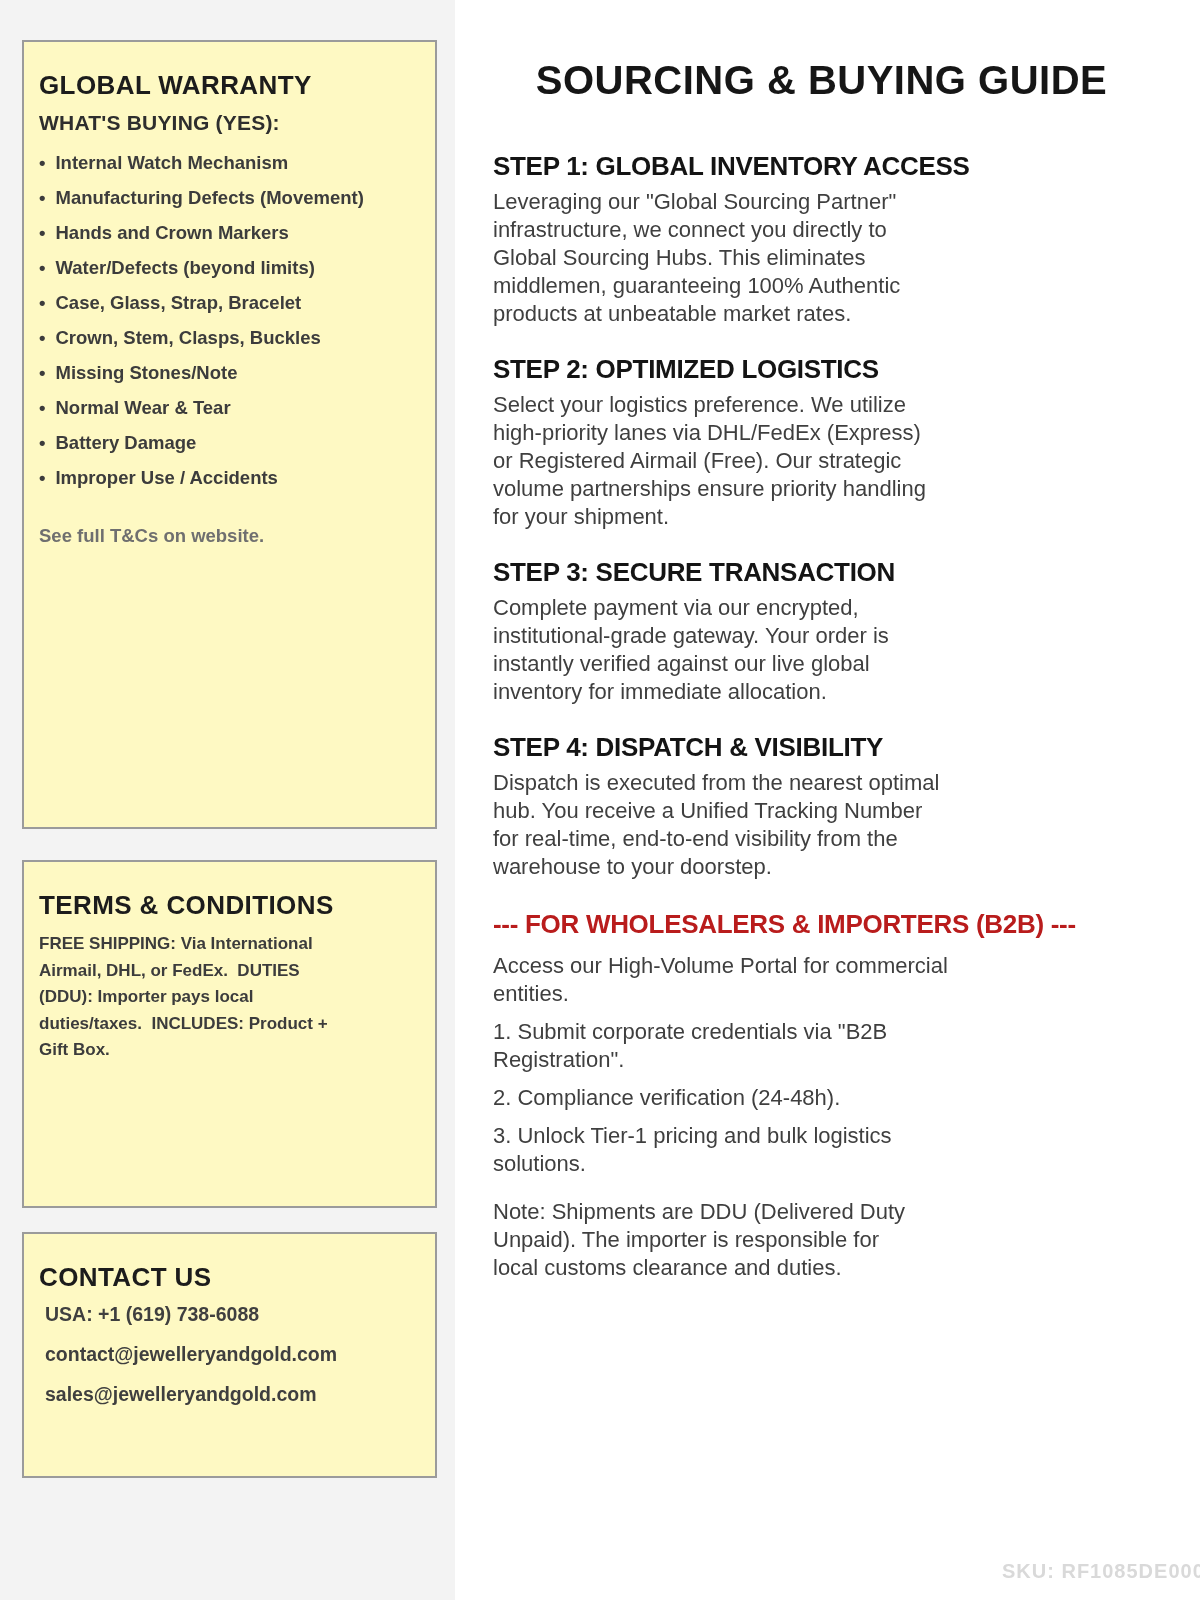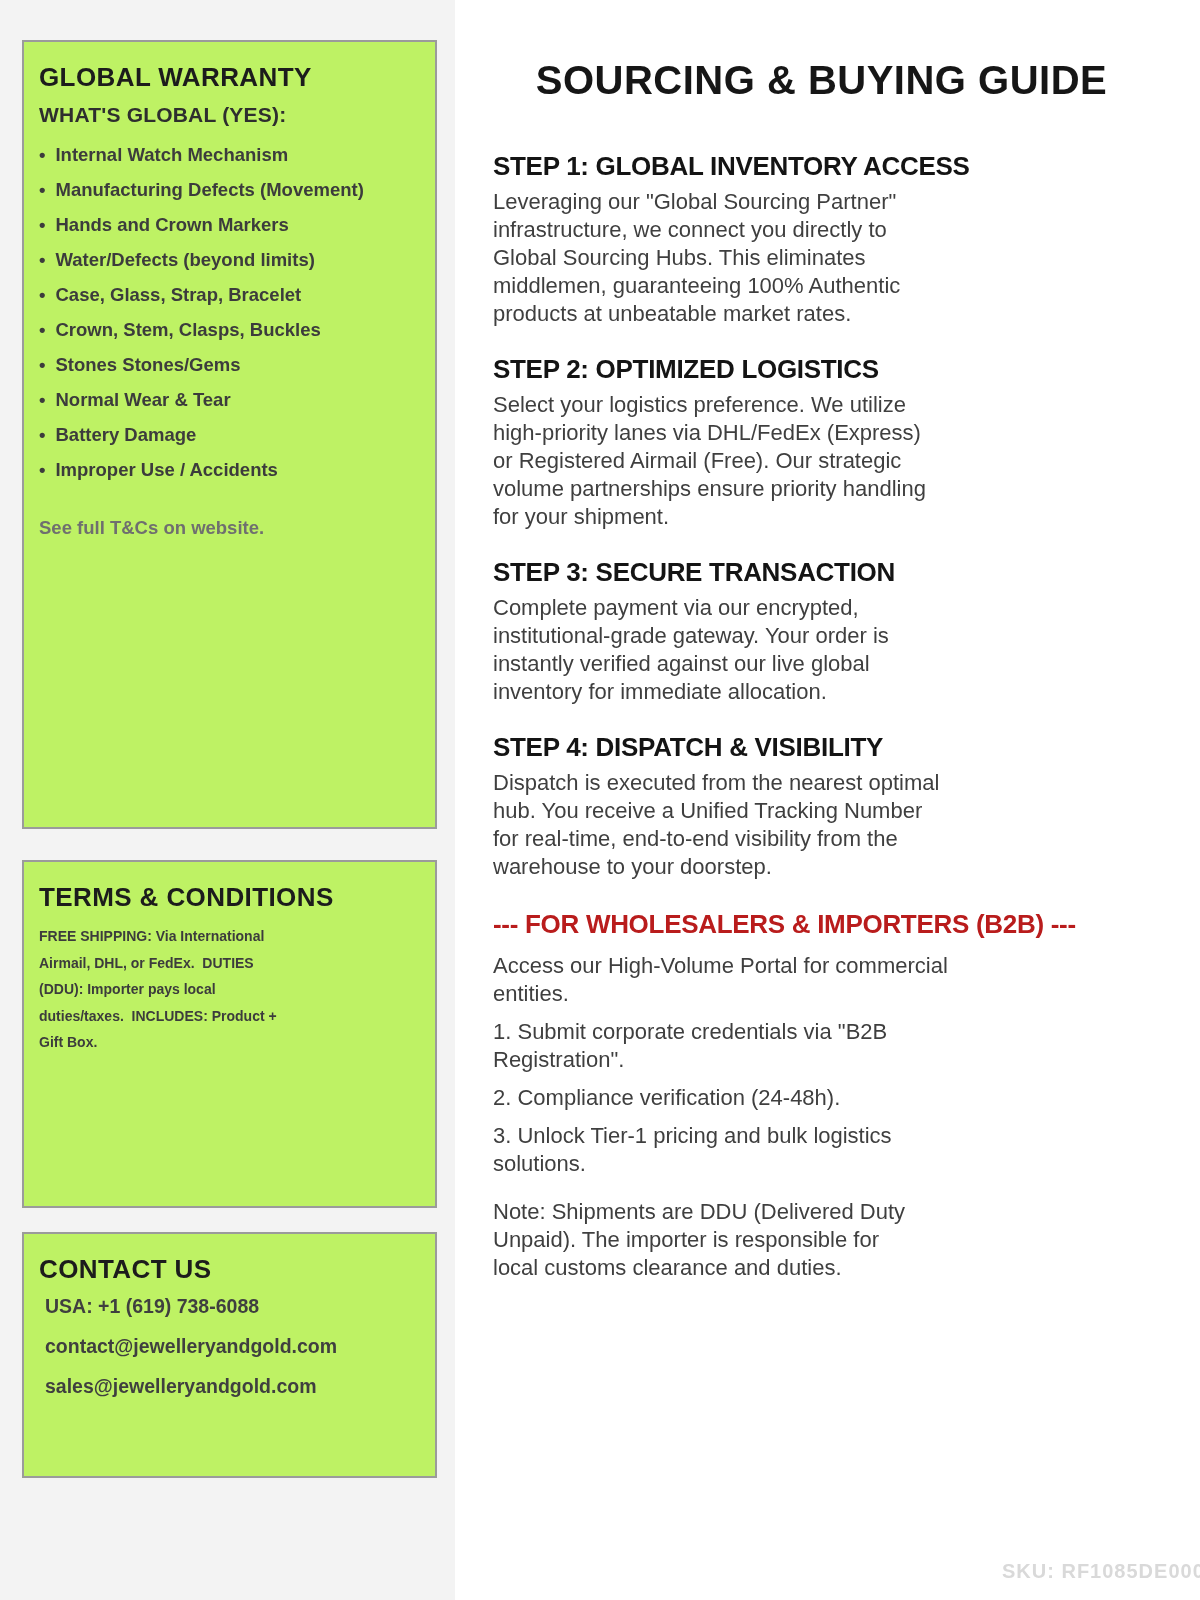--- a/index.html
+++ b/index.html
@@ -13,22 +13,22 @@
 
   
   .sidebar {
     position: absolute; left: 0; top: 0;
     width: 455px; height: 1600px;
     background: #f3f3f3;
   }
   .side-box {
     position: absolute; left: 22px; width: 415px;
     border: 2px solid #9b9b9b;
-    padding: 20px 16px 16px 15px;
-    background: #bef264;
+    padding: 28px 16px 16px 15px;
+    background: #fef9c3;
   }
   .box-warranty { top: 40px;  height: 789px; }
   .box-terms    { top: 860px; height: 348px; }
   .box-contact  { top: 1232px; height: 246px; }
 
   .side-title {
     font-size: 26px; font-weight: 800; color: #1c1c1c;
     letter-spacing: 0.4px; margin-bottom: 10px;
   }
   .side-subhead {
@@ -39,21 +39,21 @@
   ul.side-list { list-style: none; }
   ul.side-list li {
     font-size: 18.5px; font-weight: 600; color: #3c3c3c;
     line-height: 35px; white-space: nowrap;
   }
   ul.side-list li::before { content: "•"; margin-right: 10px; color: #3c3c3c; }
   .side-footnote {
     margin-top: 30px; font-size: 18.5px; font-weight: 600; color: #6f6f6f;
   }
   .terms-body {
-    font-size: 14px; font-weight: 600; color: #3c3c3c;
+    font-size: 17px; font-weight: 600; color: #3c3c3c;
     line-height: 26.5px; white-space: pre-wrap;
   }
   .contact-line {
     font-size: 19.5px; font-weight: 600; color: #3f3f3f;
     margin-bottom: 18px; line-height: 22px; margin-left: 6px;
   }
 
   
   .main {
     position: absolute; left: 455px; top: 0; width: 745px; height: 1600px;
@@ -92,31 +92,31 @@
 </style>
 </head>
 <body>
 
 <div class="page">
 
   <div class="sidebar">
 
     <div class="side-box box-warranty">
       <div class="side-title">GLOBAL WARRANTY</div>
-      <div class="side-subhead">WHAT'S GLOBAL (YES):</div>
+      <div class="side-subhead">WHAT'S BUYING (YES):</div>
       <ul class="side-list">
         <li>Internal Watch Mechanism</li>
         <li>Manufacturing Defects (Movement)</li>
         <li>Hands and Crown Markers</li>
       </ul>
       <ul class="side-list">
         <li>Water/Defects (beyond limits)</li>
         <li>Case, Glass, Strap, Bracelet</li>
         <li>Crown, Stem, Clasps, Buckles</li>
-        <li>Stones Stones/Gems</li>
+        <li>Missing Stones/Note</li>
         <li>Normal Wear &amp; Tear</li>
         <li>Battery Damage</li>
         <li>Improper Use / Accidents</li>
       </ul>
       <div class="side-footnote">See full T&amp;Cs on website.</div>
     </div>
 
     <div class="side-box box-terms">
       <div class="side-title">TERMS &amp; CONDITIONS</div>
       <div class="terms-body">FREE SHIPPING: Via International

